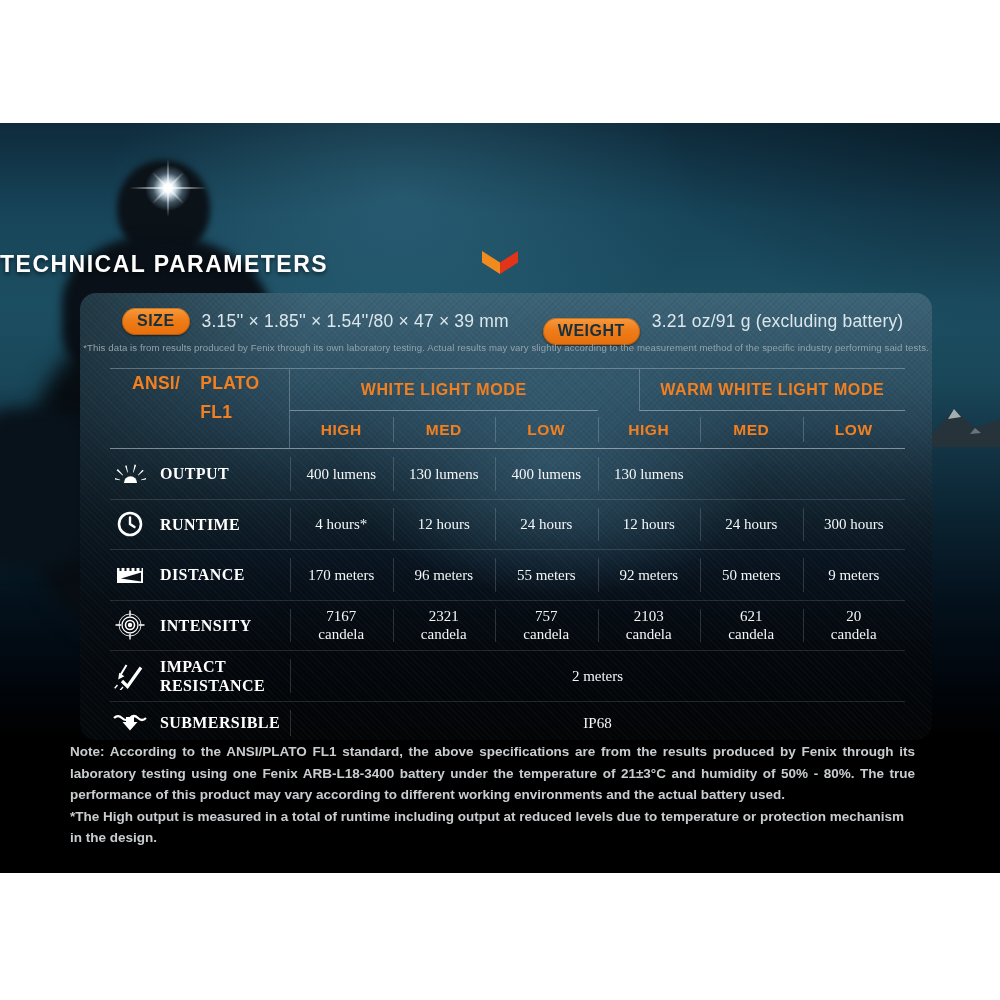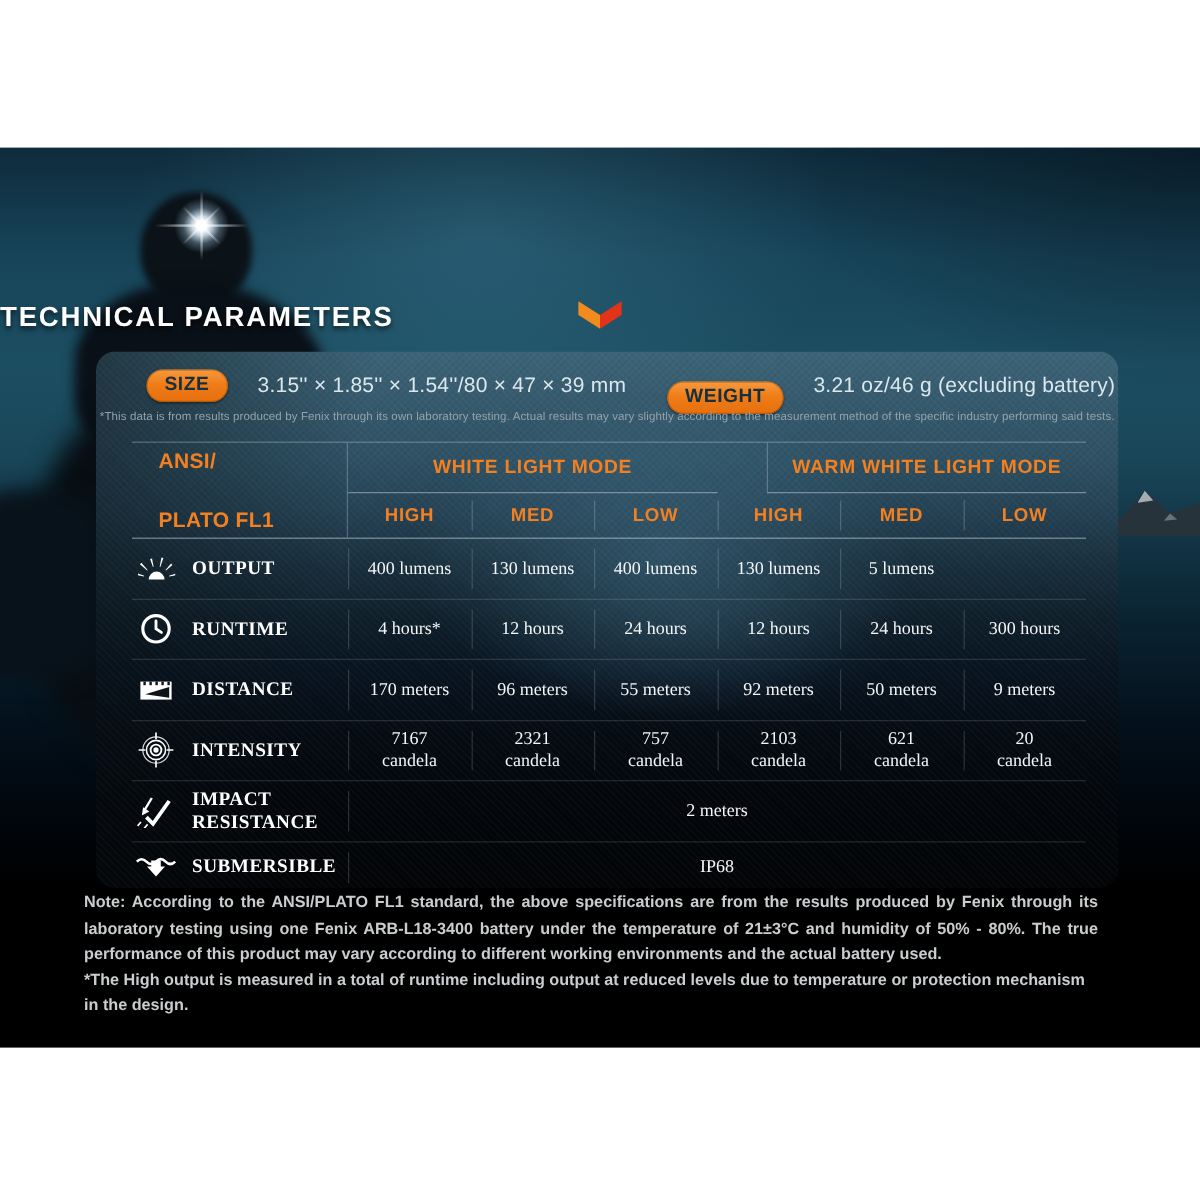--- a/index.html
+++ b/index.html
@@ -44,28 +44,28 @@
                       #0f1f2a 50%,#081420 60%,#050b12 72%,#03060a 86%,#020406 100%);}
   .panel::before{content:"";position:absolute;inset:0;pointer-events:none;
     background:repeating-linear-gradient(45deg,rgba(255,255,255,.028) 0 1px,transparent 1px 4px),
                repeating-linear-gradient(-45deg,rgba(0,0,0,.06) 0 1px,transparent 1px 4px);}
   .sw-row{position:absolute;left:42px;top:14px;height:28px;display:flex;align-items:center;z-index:2;}
   .badge{display:inline-flex;align-items:center;justify-content:center;height:27px;padding:0 15px;
          border-radius:14px;color:var(--badge-text,#16303f);font-weight:bold;font-size:16px;letter-spacing:.5px;
          background:linear-gradient(180deg,#f79a3e 0%,#ef7d18 45%,#e66f0d 100%);
          box-shadow:0 1px 2px rgba(0,0,0,.5), inset 0 0 0 1px rgba(110,55,0,.35);}
   .badge-weight{margin-left:34px;margin-top:20px;}
-  .sw-val{margin-left:25px;font-size:17.5px;color:#dbe7ed;letter-spacing:.2px;white-space:nowrap;}
+  .sw-val{margin-left:12px;font-size:17.5px;color:#dbe7ed;letter-spacing:.2px;white-space:nowrap;}
   .disclaimer{position:absolute;left:0;top:49px;width:100%;text-align:center;z-index:2;
               font-size:9.6px;color:#93a3ab;letter-spacing:.1px;}
   
   .table{position:absolute;left:30px;top:75px;width:795px;z-index:2;}
   .thead{display:grid;grid-template-columns:180px repeat(6,102.5px);grid-template-rows:42px 37px;
          border-top:1px solid rgba(205,218,226,.35);border-bottom:1px solid rgba(225,232,238,.5);}
-  .corner{grid-column:1;grid-row:1/3;display:flex;flex-direction:column;justify-content:center;
+  .corner{grid-column:1;grid-row:1/3;display:flex;flex-direction:row;justify-content:space-between;
           padding-left:22px;color:var(--accent,#f28020);font-weight:bold;font-size:17.5px;line-height:29px;
           letter-spacing:.3px;border-right:1px solid rgba(205,218,226,.3);gap:20px;}
   .group{grid-row:1;display:flex;align-items:center;justify-content:center;
          color:var(--accent,#f28020);font-weight:bold;font-size:16px;letter-spacing:.6px;
          border-bottom:1px solid rgba(210,222,230,.45);}
   .g1{grid-column:2/5;}
   .g2{grid-column:5/8;border-left:1px solid rgba(205,218,226,.3);margin-left:41px;}
   .sub-cell{grid-row:2;display:flex;align-items:center;justify-content:center;position:relative;
             color:var(--accent,#f28020);font-weight:bold;font-size:15.5px;letter-spacing:.6px;}
   .sub-cell.div::before{content:"";position:absolute;left:0;top:6px;bottom:6px;width:1px;
@@ -114,21 +114,21 @@
     <svg class="chevron" width="40" height="26" viewBox="0 0 40 26">
       <polygon points="2,1 20,12.5 20,24 2,12.5" fill="#f28b1d"></polygon>
       <polygon points="38,1 20,12.5 20,24 38,12.5" fill="#e23418"></polygon>
     </svg>
 
     <div class="panel">
       <div class="sw-row">
         <span class="badge">SIZE</span>
         <span class="sw-val">3.15'' × 1.85'' × 1.54''/80 × 47 × 39 mm</span>
         <span class="badge badge-weight">WEIGHT</span>
-        <span class="sw-val">3.21 oz/46 g (excluding battery)</span>
+        <span class="sw-val">3.21 oz/91 g (excluding battery)</span>
       </div>
       <div class="disclaimer">*This data is from results produced by Fenix through its own laboratory testing. Actual results may vary slightly according to the measurement method of the specific industry performing said tests.</div>
 
       <div class="table">
         <div class="thead" id="thead">
           <div class="corner">
             <span>ANSI/</span>
             <span>PLATO FL1</span>
           </div>
           <div class="group g1">WHITE LIGHT MODE</div>
@@ -151,21 +151,20 @@
                       <polygon points="15.6,5 17.4,5 16.8,12.5 16.2,12.5" transform="rotate(-15 16.5 24)"></polygon>
                       <polygon points="15.6,4 17.4,4 16.8,12.5 16.2,12.5" transform="rotate(15 16.5 24)"></polygon>
                       <polygon points="15.6,5 17.4,5 16.8,12.5 16.2,12.5" transform="rotate(45 16.5 24)"></polygon>
                       <polygon points="15.6,4 17.4,4 16.8,12.5 16.2,12.5" transform="rotate(75 16.5 24)"></polygon>
                     </g>
                   </svg></span><span>OUTPUT</span></div>
               <div class="t-cell">400 lumens</div>
               <div class="t-cell">130 lumens</div>
               <div class="t-cell">400 lumens</div>
               <div class="t-cell">130 lumens</div>
-              <div class="t-cell">5 lumens</div>
             </div>
             <div class="t-row">
               <div class="t-label"><span class="t-icon"><svg width="28" height="28" viewBox="0 0 28 28">
                     <circle cx="14" cy="14" r="11" fill="none" stroke="#fff" stroke-width="2.6"></circle>
                     <path d="M14 7.5 V14 L18.5 17" fill="none" stroke="#fff" stroke-width="2.4" stroke-linecap="round"></path>
                   </svg></span><span>RUNTIME</span></div>
               <div class="t-cell">4 hours*</div>
               <div class="t-cell">12 hours</div>
               <div class="t-cell">24 hours</div>
               <div class="t-cell">12 hours</div>

